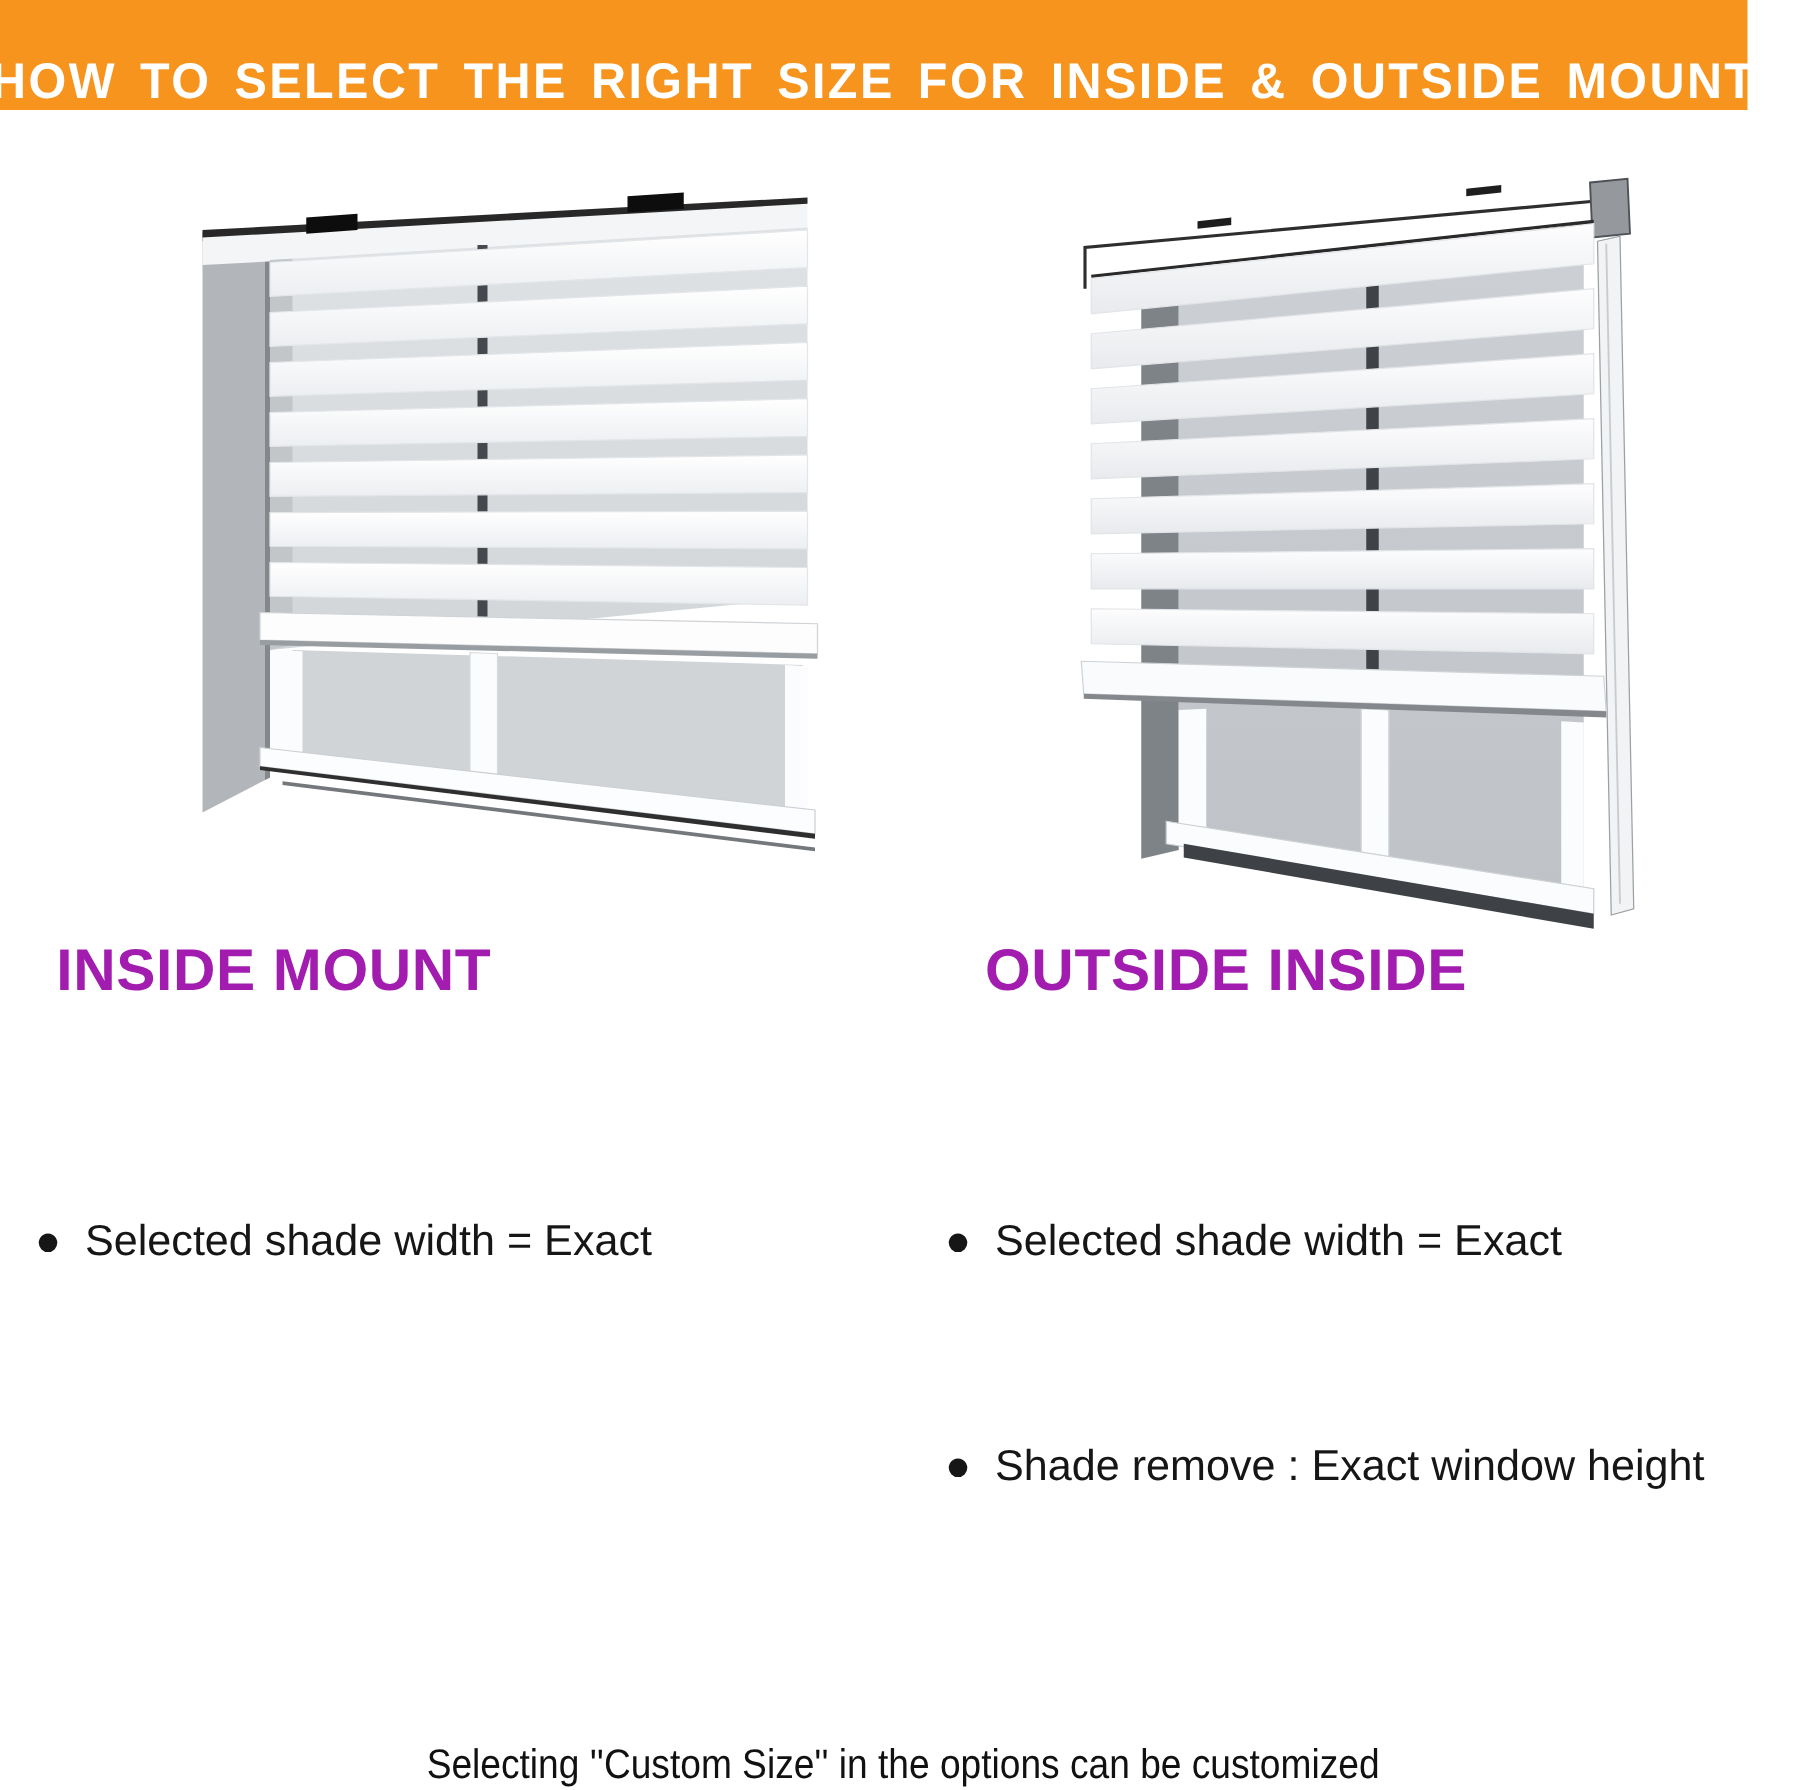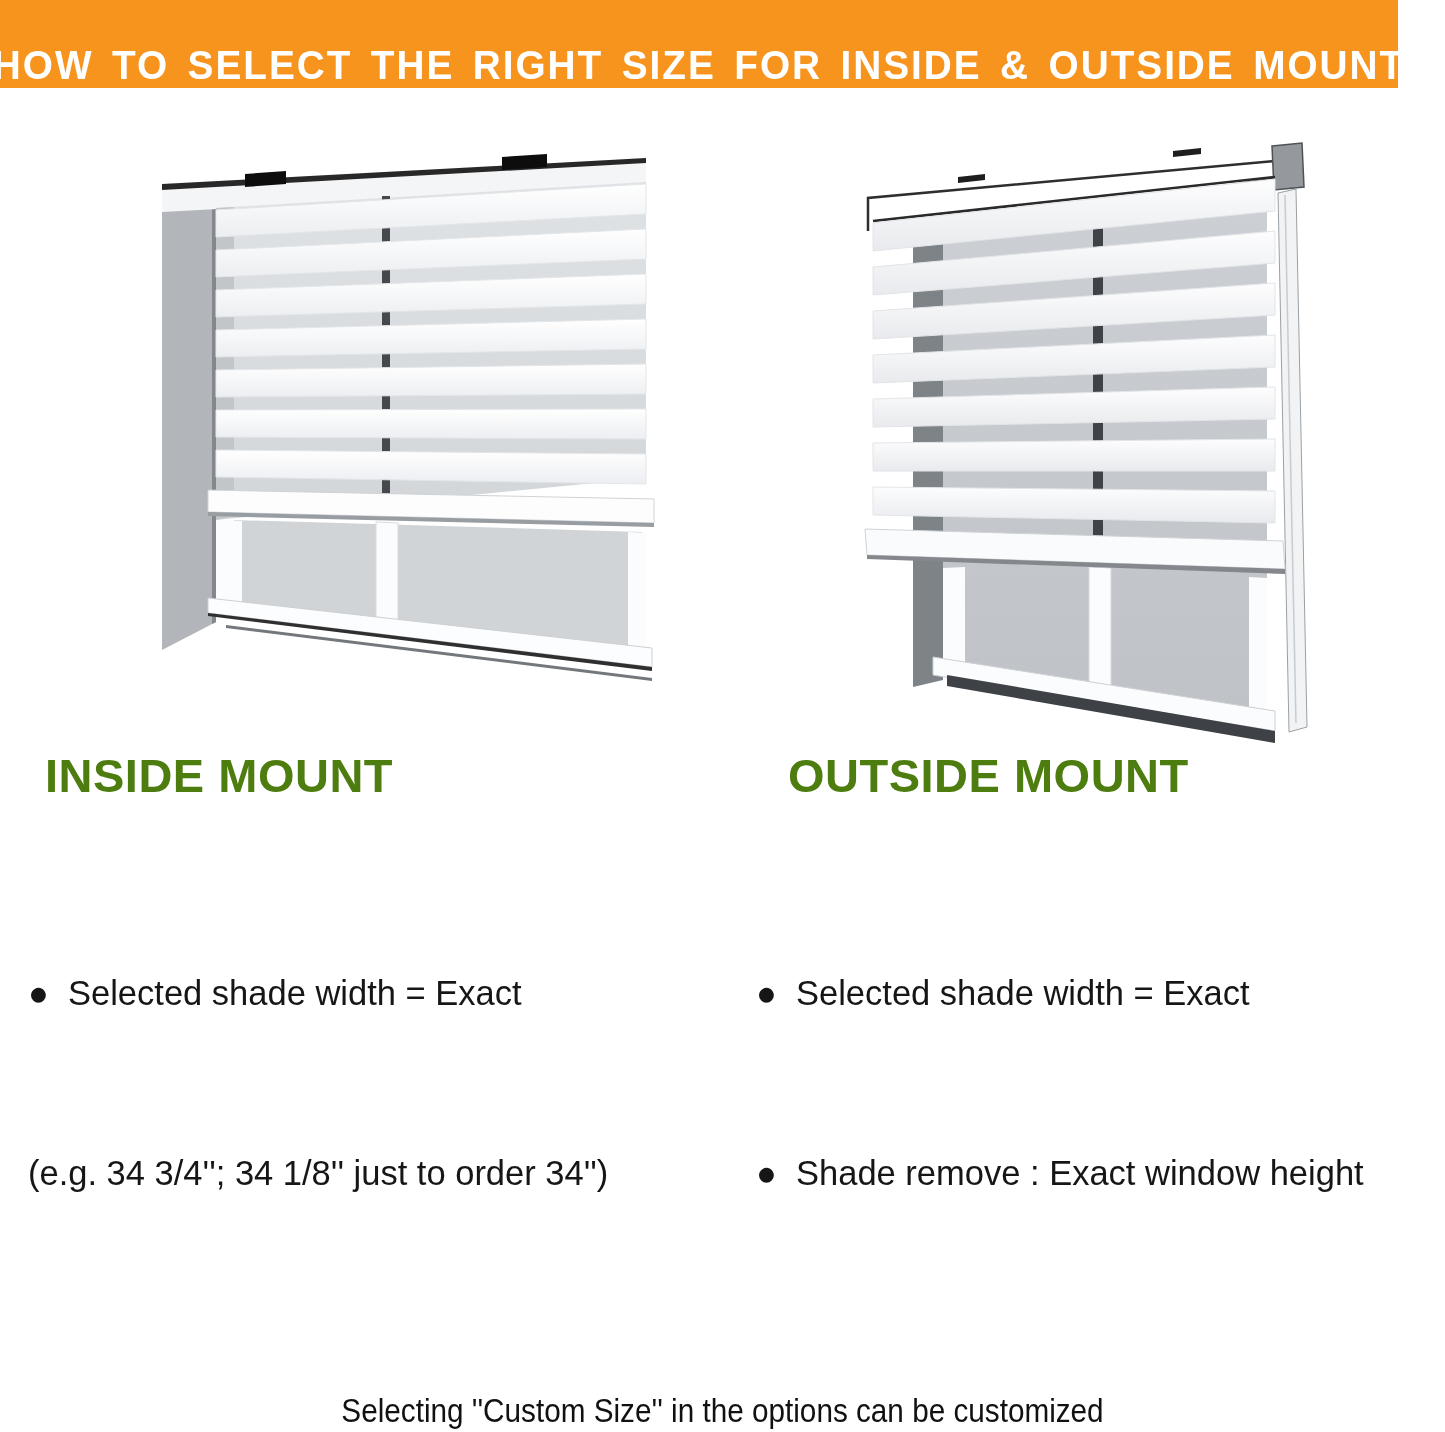--- a/index.html
+++ b/index.html
@@ -18,21 +18,21 @@
   .banner-title{
     color:#ffffff;font-size:40px;font-weight:700;
     letter-spacing:2px;word-spacing:6px;white-space:nowrap;
     transform:scaleX(.97);
   }
   .illus{position:absolute;}
   .illus.left{left:150px;top:146px;width:510px;height:585px;}
   .illus.right{left:855px;top:135px;width:470px;height:630px;}
   .mount-heading{
     position:absolute;
-    color:#4d7c0f;font-size:47px;font-weight:700;letter-spacing:.5px;
+    color:#a21caf;font-size:47px;font-weight:700;letter-spacing:.5px;
     white-space:nowrap;
   }
   .mount-heading.inside{left:45px;top:748px;}
   .mount-heading.outside{left:788px;top:748px;}
   .col{
     position:absolute;top:843px;color:#161616;
     font-size:34.5px;line-height:60px;white-space:pre-wrap;
   }
   .col.left{left:28px;width:700px;}
   .col.right{left:756px;width:680px;}
@@ -158,25 +158,24 @@
       <polygon points="18,352 420,356 420,388 18,380" fill="url(#slatR)"></polygon>
     </g>
 
     <g>
       <polygon points="10,394 428,406 430,434 12,420" fill="#fafbfc" stroke="#d0d3d6" stroke-width="1"></polygon>
       <polygon points="12,420 430,434 430,439 12,424" fill="#84888d"></polygon>
     </g>
   </svg>
 
   <div class="mount-heading inside">INSIDE MOUNT</div>
-  <div class="mount-heading outside">OUTSIDE MOUNT</div>
+  <div class="mount-heading outside">OUTSIDE INSIDE</div>
 
   <div class="col left">
     <div>●  Selected shade width = Exact</div>
-    <div>(e.g. 34 3/4''; 34 1/8'' just to order 34'')</div>
     
     
     
     
     
   </div>
 
   <div class="col right">
     <div>●  Selected shade width = Exact</div>
     <div>●  Shade remove : Exact window height</div>

